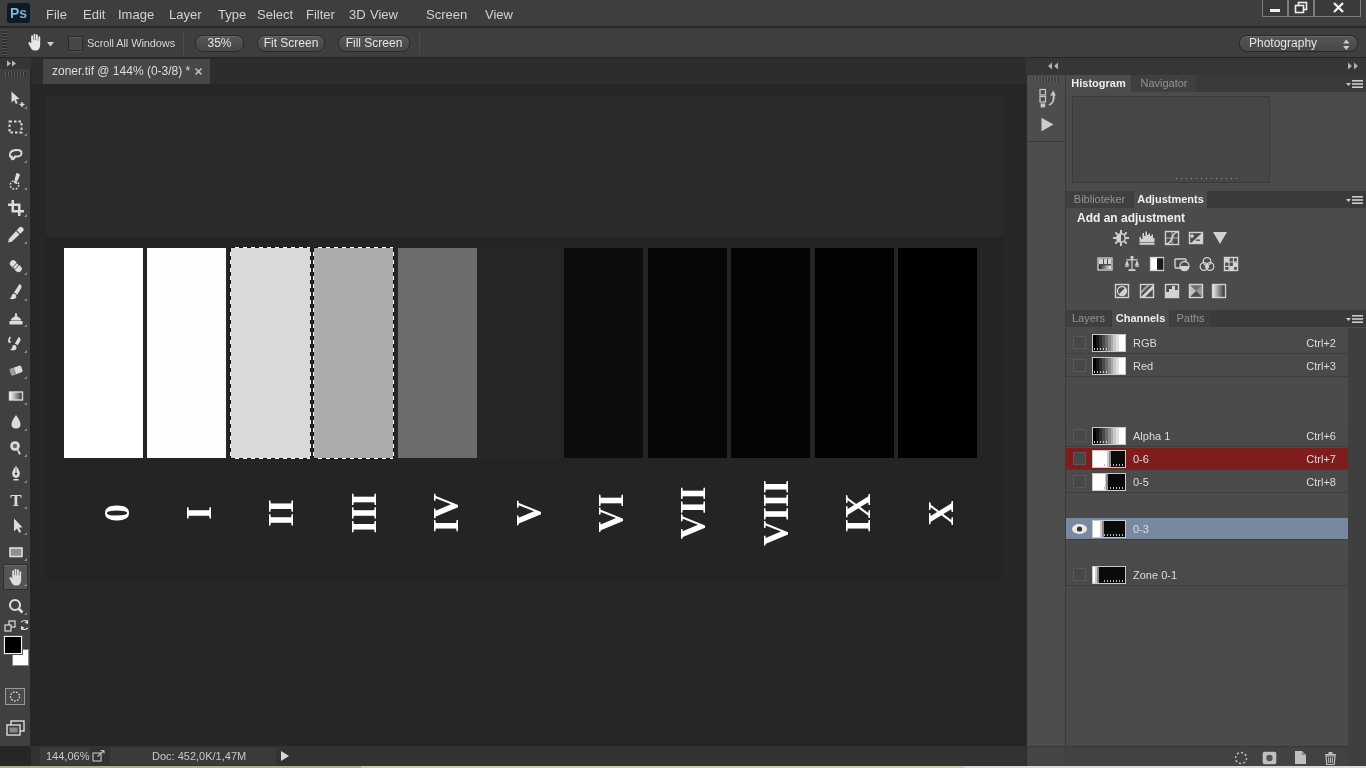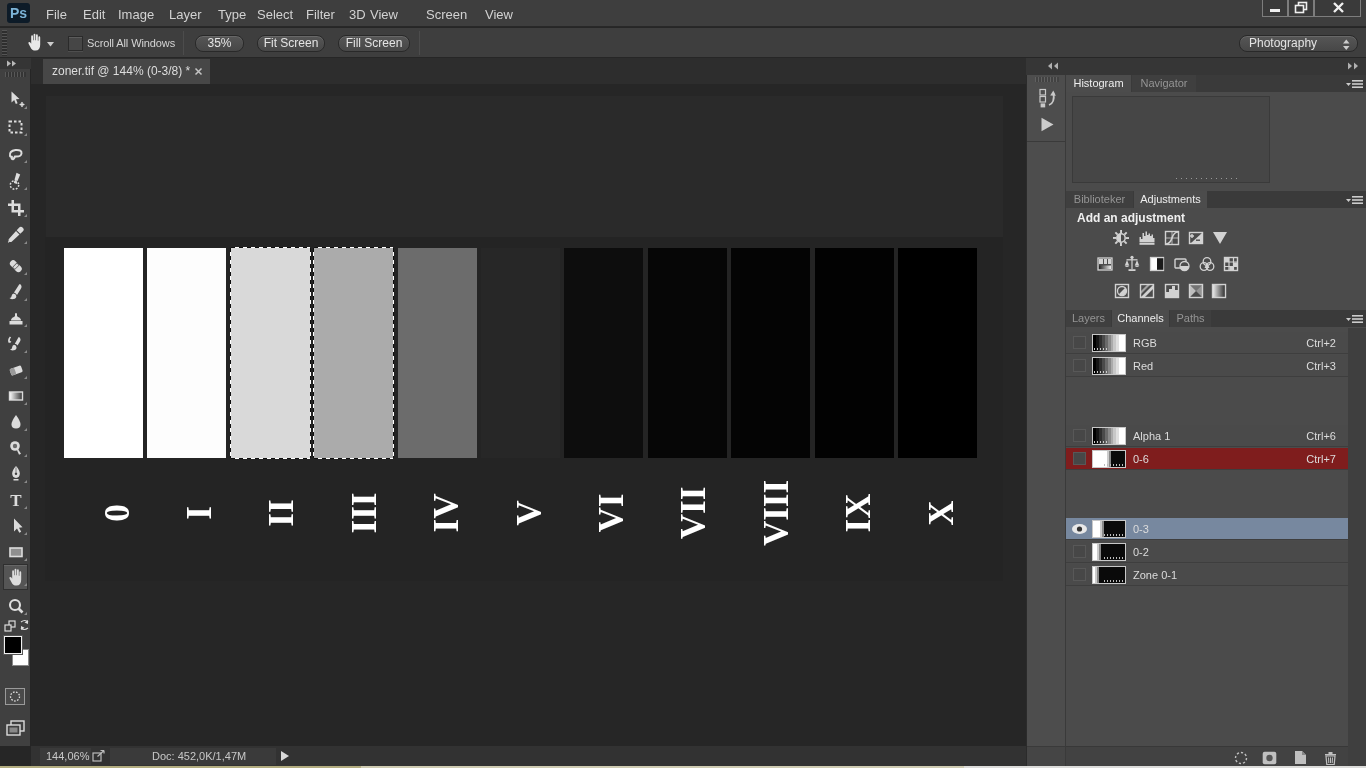--- a/index.html
+++ b/index.html
@@ -15,21 +15,21 @@
     border:1px solid #292929; border-radius:8px; color:#e4e4e4; font-size:12px;
     text-align:center; box-shadow:inset 0 1px 0 #686868; }
   .vsep { position:absolute; height:24px; width:1px; background:#2d2d2d;
     border-right:1px solid #4c4c4c; }
   .bar { position:absolute; width:79px; height:210px; }
   .num { position:absolute; color:#ffffff; font-family:"Liberation Serif", serif;
     font-weight:bold; font-size:35px; transform:rotate(-90deg); }
   .tbar { position:absolute; width:300px; height:17px; background:#3a3a3a; }
   .tab { position:absolute; height:17px; font-size:11px; line-height:17px;
     text-align:center; }
-  .tab.on { background:#4c4c4c; color:#eeeeee; font-weight:normal; }
+  .tab.on { background:#4c4c4c; color:#eeeeee; font-weight:bold; }
   .tab.off { background:#3f3f3f; color:#949494; }
   .crow { position:absolute; width:282px; height:22px; background:#4a4a4a;
     border-bottom:1px solid #3e3e3e; }
   .cbox { position:absolute; left:7px; top:4px; width:13px; height:13px;
     background:#474747; border:1px solid #585858; }
   .cthumb { position:absolute; left:26px; top:2px; width:34px; height:18px;
     border:1px solid #c8c8c8; }
   .cname { position:absolute; left:67px; top:5px; font-size:11px; color:#dcdcdc; }
   .ckey  { position:absolute; left:0; width:270px; text-align:right; top:5px;
     font-size:11px; color:#dcdcdc; }
@@ -460,37 +460,38 @@
 <div class="ckey">Ctrl+6</div>
 </div>
 <div class="crow" style="left:1066px;top:448px;background:#7f1d1d">
 <div class="cbox"></div>
 <div class="cthumb" style="background:linear-gradient(to right,#ffffff 0%,#ffffff 43%,#cccccc 43%,#cccccc 49%,#888888 49%,#888888 55%,#0a0a0a 55%)">
         <div style="position:absolute;right:1px;bottom:1px;width:20px;height:2px;background:repeating-linear-gradient(90deg,#bbbbbb 0 1px,rgba(0,0,0,0) 1px 3px)"></div>
       </div>
 <div class="cname">0-6</div>
 <div class="ckey">Ctrl+7</div>
 </div>
+<div class="crow" style="left:1066px;top:471px;background:#4a4a4a">
+<div class="cbox"></div>
+<div class="cthumb" style="background:linear-gradient(to right,#ffffff 0%,#ffffff 36%,#cccccc 36%,#cccccc 42%,#888888 42%,#888888 48%,#0a0a0a 48%)">
+        <div style="position:absolute;right:1px;bottom:1px;width:20px;height:2px;background:repeating-linear-gradient(90deg,#bbbbbb 0 1px,rgba(0,0,0,0) 1px 3px)"></div>
+      </div>
+<div class="cname">0-5</div>
+<div class="ckey">Ctrl+8</div>
+</div>
 <div class="crow" style="left:1066px;top:518px;background:#77889f">
 <svg style="position:absolute;left:5px;top:5px" width="17" height="12">
         <ellipse cx="8.5" cy="6" rx="7.5" ry="5" fill="#e8e8e8"></ellipse>
         <circle cx="8.5" cy="6" r="2.6" fill="#333333"></circle>
       </svg>
 <div class="cthumb" style="background:linear-gradient(to right,#ffffff 0%,#ffffff 21%,#cccccc 21%,#cccccc 27%,#888888 27%,#888888 33%,#0a0a0a 33%)">
         <div style="position:absolute;right:1px;bottom:1px;width:20px;height:2px;background:repeating-linear-gradient(90deg,#bbbbbb 0 1px,rgba(0,0,0,0) 1px 3px)"></div>
       </div>
 <div class="cname">0-3</div>
 </div>
-<div class="crow" style="left:1066px;top:541px;background:#4a4a4a">
-<div class="cbox"></div>
-<div class="cthumb" style="background:linear-gradient(to right,#ffffff 0%,#ffffff 13%,#cccccc 13%,#cccccc 19%,#888888 19%,#888888 25%,#0a0a0a 25%)">
-        <div style="position:absolute;right:1px;bottom:1px;width:20px;height:2px;background:repeating-linear-gradient(90deg,#bbbbbb 0 1px,rgba(0,0,0,0) 1px 3px)"></div>
-      </div>
-<div class="cname">0-2</div>
-</div>
 <div class="crow" style="left:1066px;top:564px;background:#4a4a4a">
 <div class="cbox"></div>
 <div class="cthumb" style="background:linear-gradient(to right,#ffffff 0%,#ffffff 6%,#cccccc 6%,#cccccc 12%,#888888 12%,#888888 18%,#0a0a0a 18%)">
         <div style="position:absolute;right:1px;bottom:1px;width:20px;height:2px;background:repeating-linear-gradient(90deg,#bbbbbb 0 1px,rgba(0,0,0,0) 1px 3px)"></div>
       </div>
 <div class="cname">Zone 0-1</div>
 </div>
 <div class="abs" style="left:1348px;top:328px;width:18px;height:440px;background:#3f3f3f"></div>
 <div class="abs" style="left:1066px;top:746px;width:282px;height:22px;background:#424242;border-top:1px solid #383838"></div>
 <svg class="abs" style="left:1234px;top:751px" width="14" height="14">

